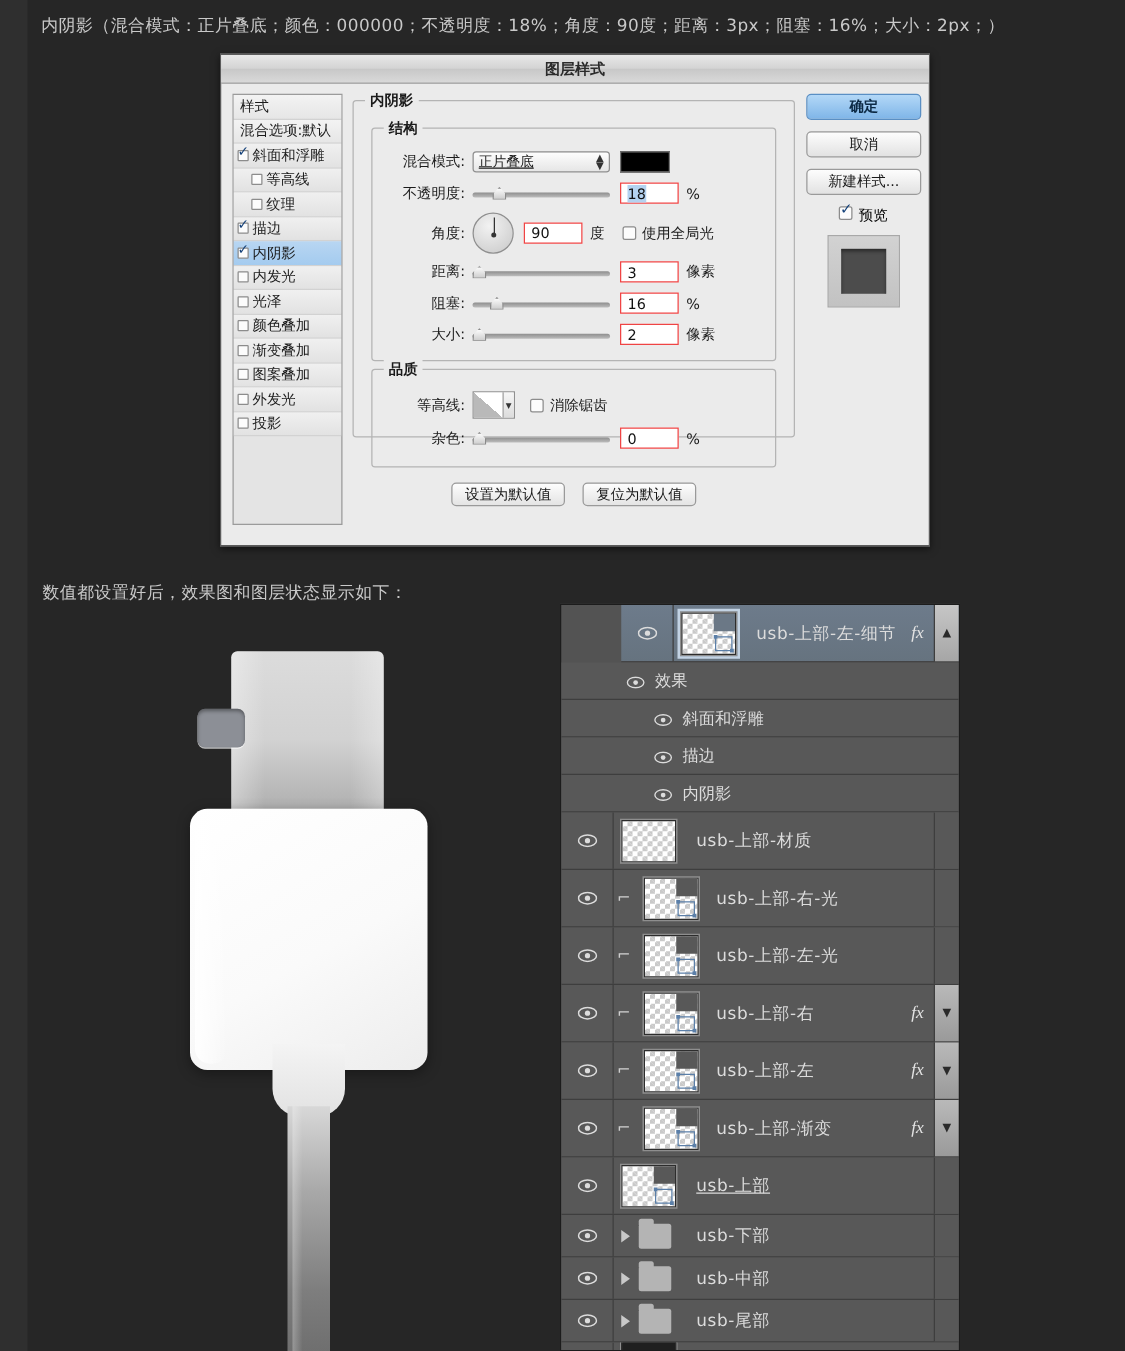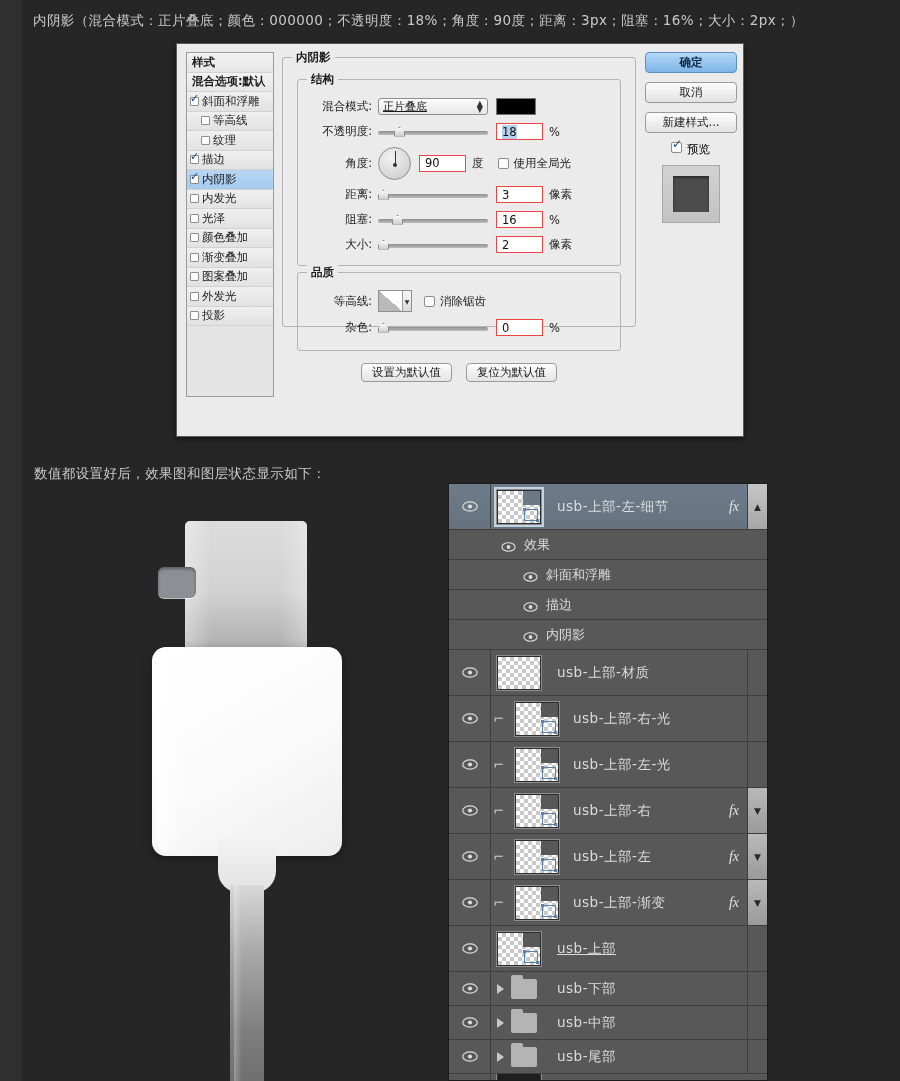--- a/index.html
+++ b/index.html
@@ -39,21 +39,21 @@
   .styles-list {
     border:1px solid #9b9b9b; background:#e4e4e4; height:345px;
     font-size:11.5px; color:#1b1b1b;
   }
   .st-row {
     height:19.5px; display:flex; align-items:center; gap:3px;
     padding-left:3px; border-bottom:1px solid #d2d2d2;
     background:linear-gradient(to bottom,#f0f0f0,#e2e2e2);
     white-space:nowrap;
   }
-  .st-row.head { font-weight:bold; background:linear-gradient(to bottom,#f3f3f3,#e6e6e6); padding-left:5px; }
+  .st-row.head { font-weight:normal; background:linear-gradient(to bottom,#f3f3f3,#e6e6e6); padding-left:5px; }
   .st-row.sub { padding-left:14px; }
   .st-row.sel { background:linear-gradient(to bottom,#b8d6f2,#a4cbef); }
   .chk {
     width:9px; height:9px; border:1px solid #8c8c8c; background:#fcfcfc;
     border-radius:1px; flex:0 0 9px; position:relative;
   }
   .chk.on::after {
     content:"✓"; position:absolute; left:-1px; top:-6px;
     font-size:11px; color:#15427a; font-weight:bold;
   }
@@ -203,21 +203,21 @@
   
   .layers {
     position:absolute; left:448px; top:483px; width:320px; height:598px;
     background:#535353; border:1px solid #1c1c1c; overflow:hidden;
   }
   .lrow {
     display:flex; align-items:center; height:46px;
     border-bottom:1px solid #3e3e3e; position:relative;
     background:#585858; color:#dcdcdc; font-size:13.5px;
   }
-  .lrow.selected { background:linear-gradient(to bottom,#6d7b8b,#66737f); }
+  .lrow.selected { background:linear-gradient(to bottom,#6d7b8b,#66737f);margin-left:48px; }
   .lrow.effrow { height:30px; background:#585858; font-size:13px; }
   .eyecell {
     width:42px; flex:0 0 42px; height:100%;
     display:flex; align-items:center; justify-content:center;
     border-right:1px solid #3e3e3e;
   }
   .eye { width:16px; height:11px; position:relative; }
   .eye svg { display:block; }
   .clipmark { width:16px; flex:0 0 16px; font-size:13px; color:#cfcfcf; text-align:center; line-height:1; }
   .thumb-cell { width:56px; flex:0 0 56px; display:flex; align-items:center; justify-content:center; }
@@ -275,20 +275,21 @@
 </style>
 </head>
 <body>
 
 <div class="left-rail"></div>
 
 <div class="caption" id="cap-top">内阴影（混合模式：正片叠底；颜色：000000；不透明度：18%；角度：90度；距离：3px；阻塞：16%；大小：2px；）</div>
 <div class="caption" id="cap-mid">数值都设置好后，效果图和图层状态显示如下：</div>
 
 <div class="dialog">
+  <div class="titlebar">图层样式</div>
 
   <div class="dlg-body">
 
     <div class="styles-col">
       <div class="styles-list">
         <div class="st-row head">
           <span>样式</span>
         </div>
         <div class="st-row head">
           <span>混合选项:默认</span>

